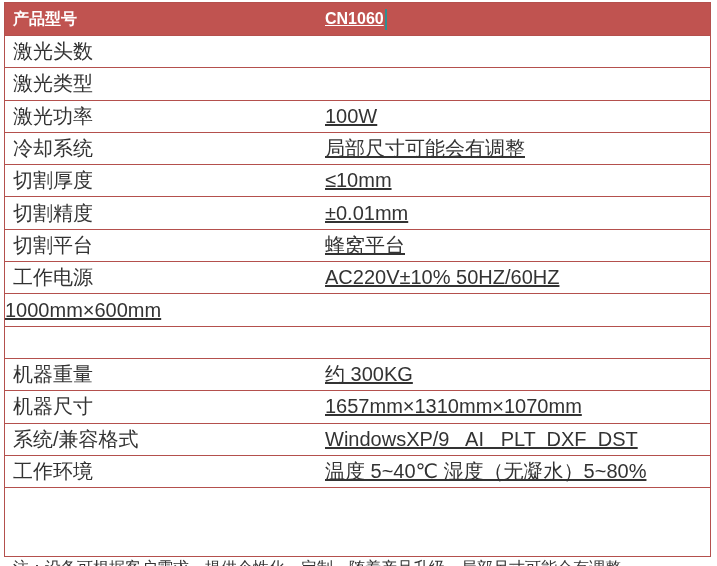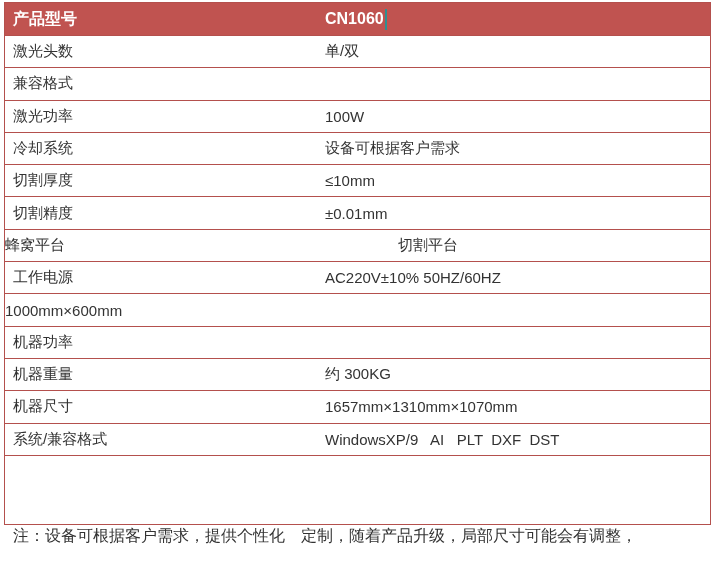--- a/index.html
+++ b/index.html
@@ -35,36 +35,37 @@
     color: #ffffff;
     font-weight: bold;
     font-size: 16px;
   }
   .row {
     display: flex;
     height: 32.3px;
     box-sizing: border-box;
     border-top: 1px solid var(--border, #b4504d);
     color: var(--text, #333333);
-    font-size: 15px;
+    font-size: 20px;
   }
   .cell {
     display: flex;
     align-items: center;
     box-sizing: border-box;
   }
   .cell.label {
     width: 320px;
     padding-left: 8px;
     flex: 0 0 320px;
   }
   .cell.value {
     flex: 1 1 auto;
     white-space: pre;
     padding-right: 12px;
+    text-decoration: underline;
   }
   .header-row .cell.value {
     font-weight: bold;
   }
   .cursor {
     display: inline-block;
     width: 2px;
     height: 21px;
     background: var(--cursor, #2f8f91);
     margin-left: 1px;
@@ -90,67 +91,69 @@
       <div class="cell label">产品型号</div>
       <div class="cell value">
         <span>CN1060</span>
         <span class="cursor"></span>
       </div>
     </div>
 
     <div id="rows">
         <div class="row">
           <div class="cell label">激光头数</div>
-          <div class="cell value">单/双</div>
         </div>
         <div class="row">
-          <div class="cell label">兼容格式</div>
+          <div class="cell label">激光类型</div>
         </div>
         <div class="row">
           <div class="cell label">激光功率</div>
           <div class="cell value">100W</div>
         </div>
         <div class="row">
           <div class="cell label">冷却系统</div>
-          <div class="cell value">设备可根据客户需求</div>
+          <div class="cell value">局部尺寸可能会有调整</div>
         </div>
         <div class="row">
           <div class="cell label">切割厚度</div>
           <div class="cell value">≤10mm</div>
         </div>
         <div class="row">
           <div class="cell label">切割精度</div>
           <div class="cell value">±0.01mm</div>
         </div>
         <div class="row">
+          <div class="cell label">切割平台</div>
           <div class="cell value">蜂窝平台</div>
-          <div class="cell label">切割平台</div>
         </div>
         <div class="row">
           <div class="cell label">工作电源</div>
           <div class="cell value">AC220V±10% 50HZ/60HZ</div>
         </div>
         <div class="row">
           <div class="cell value">1000mm×600mm</div>
         </div>
         <div class="row">
-          <div class="cell label">机器功率</div>
         </div>
         <div class="row">
           <div class="cell label">机器重量</div>
           <div class="cell value">约 300KG</div>
         </div>
         <div class="row">
           <div class="cell label">机器尺寸</div>
           <div class="cell value">1657mm×1310mm×1070mm</div>
         </div>
         <div class="row">
           <div class="cell label">系统/兼容格式</div>
           <div class="cell value">WindowsXP/9   AI   PLT  DXF  DST</div>
         </div>
+        <div class="row">
+          <div class="cell label">工作环境</div>
+          <div class="cell value">温度 5~40℃ 湿度（无凝水）5~80%</div>
+        </div>
       </div>
 
     <div class="note">
       <div>注：设备可根据客户需求，提供个性化　定制，随着产品升级，局部尺寸可能会有调整，</div>
       
     </div>
 
   </div>
 </div>
 

